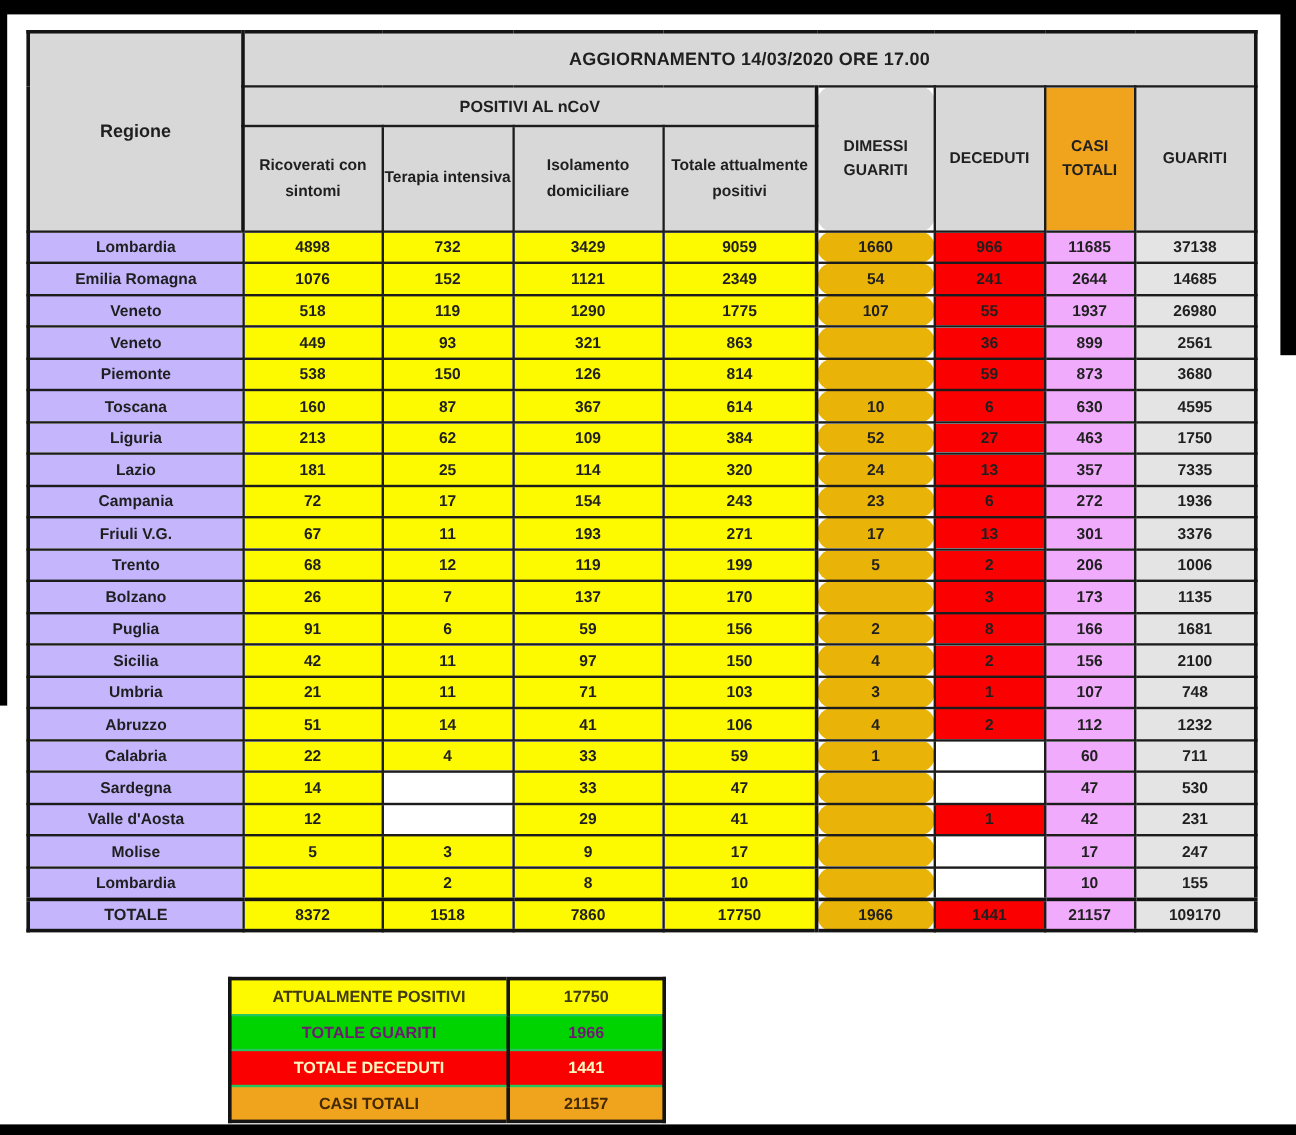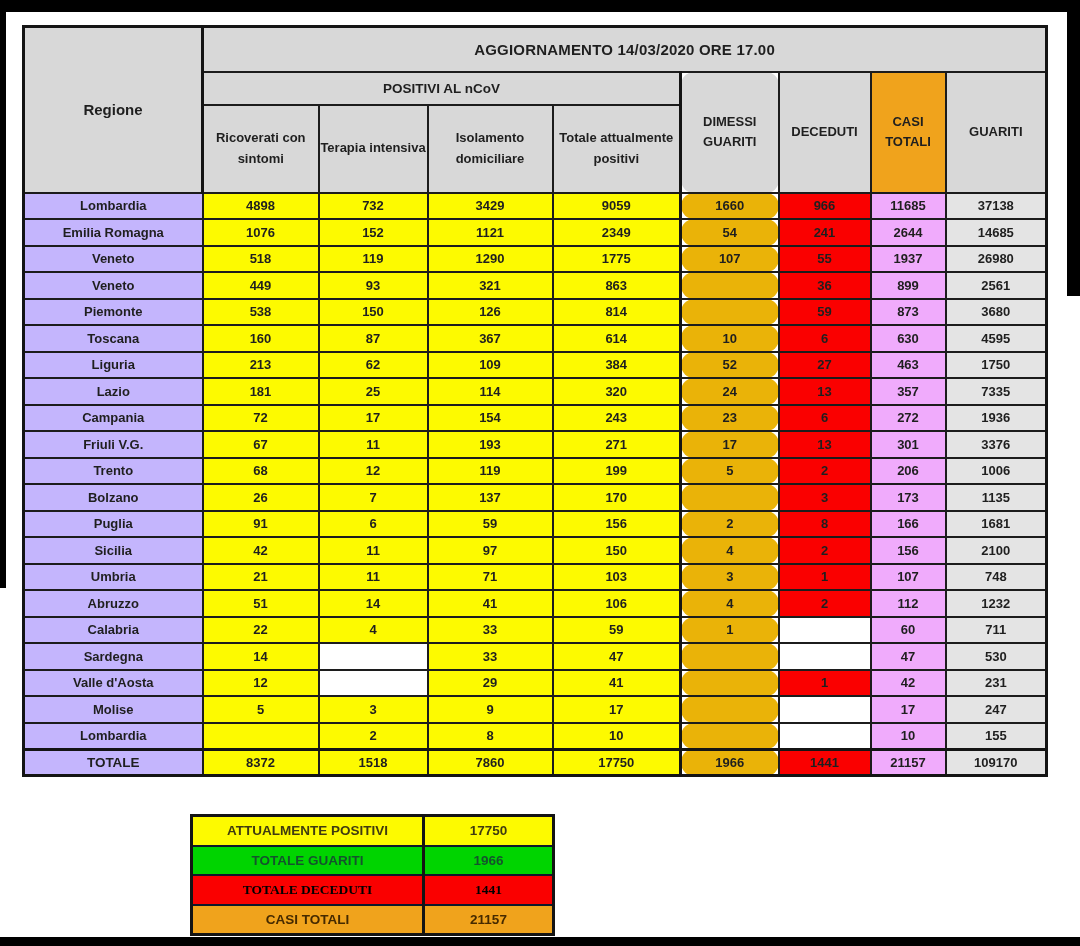--- a/index.html
+++ b/index.html
@@ -29,26 +29,26 @@
   td.c-green{background:#eab308;color:#135f13;font-size:13px;}
   td.c-red{background:#fa0000;color:#a21111;font-size:13px;margin-left:36px;}
   td.c-orange{background:#f0abfc;color:#452a00;font-size:13px;}
   td.c-gray{background:#e4e4e4;color:#1f1f1f;font-size:13px;}
   td.c-white{background:#ffffff;font-size:13px;}
   tr.total td{border-top:3px solid #141414;}
   tr.total td.region{font-size:13.5px;}
 
   table.legend{position:absolute;left:190px;top:814px;width:362px;border-collapse:collapse;
                table-layout:fixed;border:3px solid #141414;}
-  table.legend td{border:2px solid #0f172a;text-align:center;vertical-align:middle;
+  table.legend td{border:2px solid #22c55e;text-align:center;vertical-align:middle;
                font-weight:bold;font-size:13.5px;height:27.5px;padding:0;}
   table.legend td.lg-value{border-left:3px solid #141414;}
   .lg-yellow{background:#fdfa00;color:#403b10;}
-  .lg-green{background:#00d400;color:#14532d;}
-  .lg-red{background:#fa0000;color:#000000;font-family:Liberation Serif, serif;}
+  .lg-green{background:#00d400;color:#701a75;}
+  .lg-red{background:#fa0000;color:#fef9c3;}
   .lg-orange{background:#f0a31c;color:#452a00;}
 </style>
 </head>
 <body>
 
 <div class="page">
   <div class="bar top"></div>
   <div class="bar bottom"></div>
   <div class="bar left"></div>
   <div class="bar right"></div>

